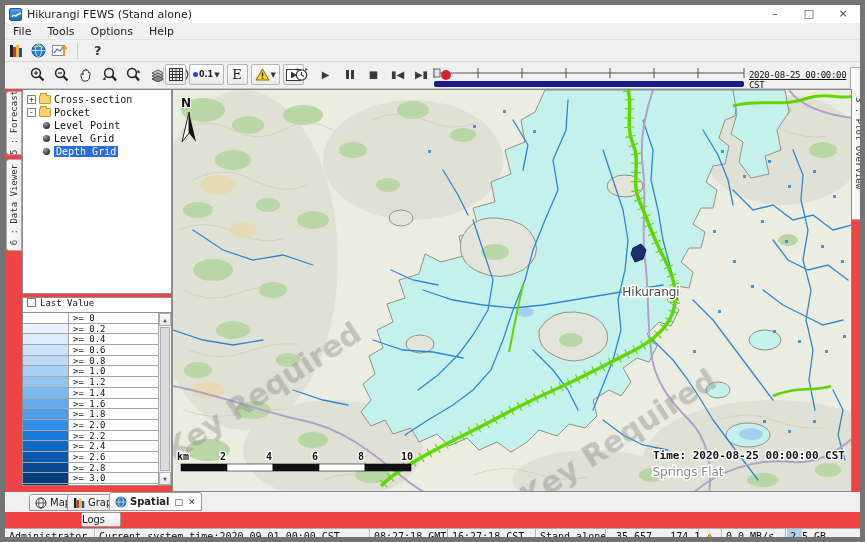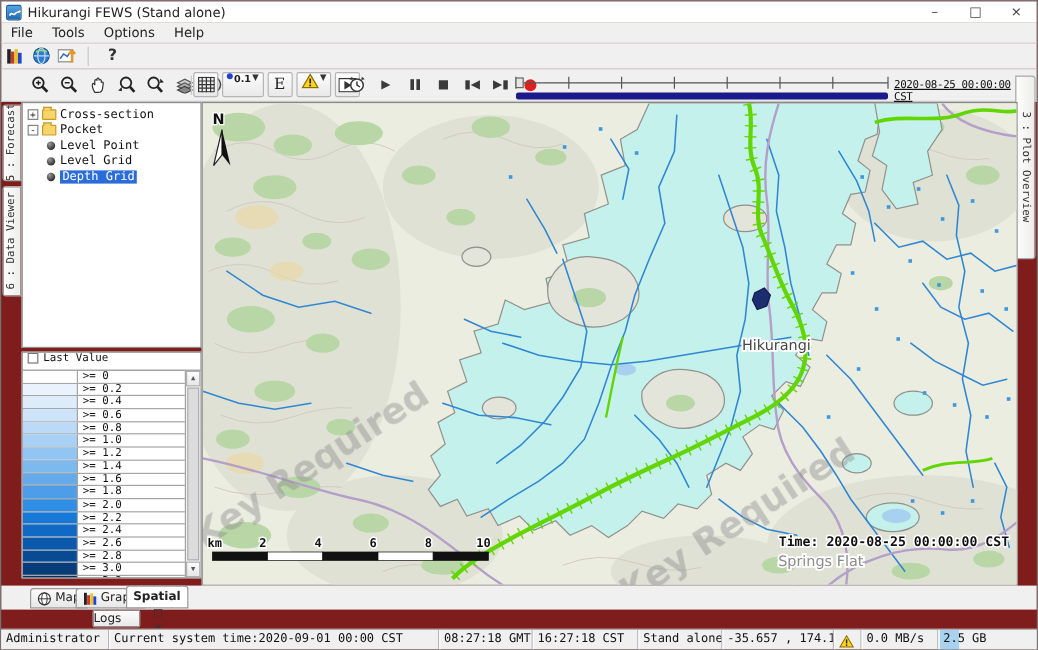--- a/index.html
+++ b/index.html
@@ -1,19 +1,19 @@
 <!DOCTYPE html>
 <html><head>
 <meta charset="utf-8">
 <style>
   * { margin:0; padding:0; box-sizing:border-box; }
   html,body { background:#d8d8d8; }
   .win {
     position:relative; width:865px; height:542px;
-    background:#7f1d1d; border:1px solid #737373; overflow:hidden;
+    background:#ef4444; border:5px solid #737373; overflow:hidden;
     font-family:"DejaVu Sans", sans-serif; font-size:11px; color:#111;
   }
   
   .titlebar { position:absolute; left:0; top:0; width:100%; height:18px; background:#ffffff; display:flex; align-items:center; }
   .app-icon { width:13px; height:13px; margin:0 5px 0 4px; border-radius:2px;
     background:linear-gradient(180deg,#55a6e0,#1d6ab0); border:1px solid #1b5c9c; position:relative; }
   .app-icon svg { position:absolute; left:1px; top:1px; }
   .title-text { font-size:11px; color:#222; }
   .win-controls { margin-left:auto; display:flex; }
   .win-controls span { width:34px; height:18px; text-align:center; line-height:17px; color:#444; font-size:11px; }
@@ -28,21 +28,21 @@
   
   .toolbar2 { position:absolute; left:0; top:56px; width:100%; height:28px; border-top:1px solid #d9d9d9; border-bottom:1px solid #c6c6c6; background:#f0f0f0; }
   .tb2-group { position:absolute; top:2px; display:flex; align-items:center; gap:3px; }
   .tool { width:21px; height:21px; display:flex; align-items:center; justify-content:center; }
   .tool-raised { border:1px solid #b5b5b5; background:linear-gradient(#fdfdfd,#e9e9e9); border-radius:2px; }
   .play-glyph { font-size:10px; color:#3a3a3a; }
   .pause-bars { display:flex; gap:2px; }
   .pause-bars i { width:3px; height:9px; background:#3a3a3a; }
   .rec-dot { width:10px; height:10px; border-radius:50%; background:#e02020; }
   .caret { font-size:7px; color:#333; margin-left:1px; }
-  .interval-btn { display:flex; align-items:flex-start; padding:0 3px; height:21px; }
+  .interval-btn { display:flex; align-items:center; padding:0 3px; height:21px; }
   .interval-dot { width:5px; height:5px; border-radius:50%; background:#2244cc; margin-right:1px; }
   .interval-txt { font-size:8px; font-weight:bold; color:#222; }
   .legend-letter { font-family:"DejaVu Serif",serif; font-size:13px; color:#222; }
   .timeline { position:absolute; left:427px; top:3px; width:314px; height:23px; }
   .tb-date { position:absolute; left:744px; top:8px; width:110px; font-family:"DejaVu Sans Mono",monospace; font-size:9px; letter-spacing:-0.3px; color:#111;text-decoration:underline; }
   
   .vtab { position:absolute; background:linear-gradient(90deg,#fdfdfd,#ededea); border:1px solid #a8a8a8; border-radius:3px 0 0 3px;
     font-family:"DejaVu Sans Mono",monospace; font-size:9px; color:#333; overflow:hidden;
     display:flex; align-items:center; justify-content:center; }
   .vtab-left span { writing-mode:vertical-rl; transform:rotate(180deg); white-space:nowrap; }
@@ -69,21 +69,21 @@
   .llabel { padding-left:4px; line-height:10px; color:#111; }
   .lscroll { position:absolute; right:0; top:0; width:13px; height:100%; background:#f0f0f0; border-left:1px solid #a5a5a5; display:flex; flex-direction:column; }
   .sbtn { height:13px; border:1px solid #b0b0b0; background:linear-gradient(#fdfdfd,#e6e6e6); font-size:6px; color:#555; text-align:center; line-height:11px; }
   .sthumb { flex:1; margin:1px 1px; background:#dcdcdc; border:1px solid #b0b0b0; }
   
   .map { position:absolute; left:167px; top:84px; width:680px; height:403px; border:1px solid #8a8a8a; background:#ebede1; overflow:hidden; }
   
   .tabsbar { position:absolute; left:0; top:487px; width:100%; height:20px; background:#f0f0f0; }
   .btab { position:absolute; top:2px; height:17px; border:1px solid #9a9a9a; border-radius:3px 3px 0 0; background:linear-gradient(#fbfbfb,#e8e8e8);
     display:flex; align-items:center; gap:3px; padding:0 5px; font-size:10px; color:#222; }
-  .btab.active { background:#fff; height:19px; top:0; font-weight:bold;flex-direction:column; }
+  .btab.active { background:#fff; height:19px; top:0; font-weight:bold; }
   .mini-glyph { font-size:9px; color:#333; margin-left:2px; }
   .logs-btn { position:absolute; left:76px; top:507px; width:40px; height:15px; border:1px solid #9a9a9a; border-radius:2px;
     background:linear-gradient(#fcfcfc,#e9e9e9); font-size:10px; text-align:left; line-height:13px; color:#222; }
   .statusbar { position:absolute; left:0; top:523px; width:100%; height:19px; border-top:1px solid #adadad; background:#f0f0f0;
     display:flex; font-family:"DejaVu Sans Mono",monospace; font-size:10px; color:#111; }
   .scell { border-right:1px solid #b5b5b5; border-left:1px solid #fdfdfd; padding:2px 3px 0 3px; white-space:nowrap; overflow:hidden; position:relative;}
   .scell.memfill { background:linear-gradient(90deg,#a9d2ee 0 20%, #f0f0f0 20%); }
   .warn-mini { width:13px; height:11px; margin-top:2px; }
 </style>
 </head>

